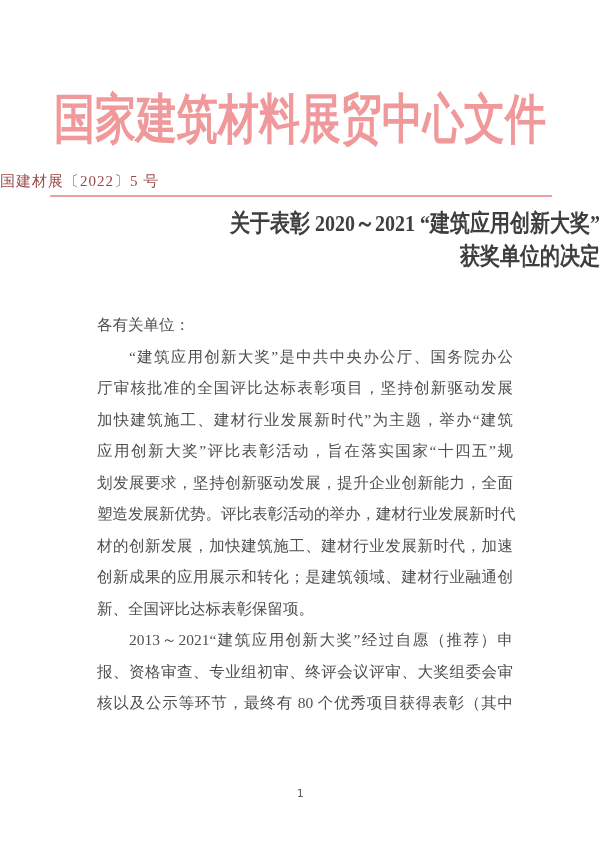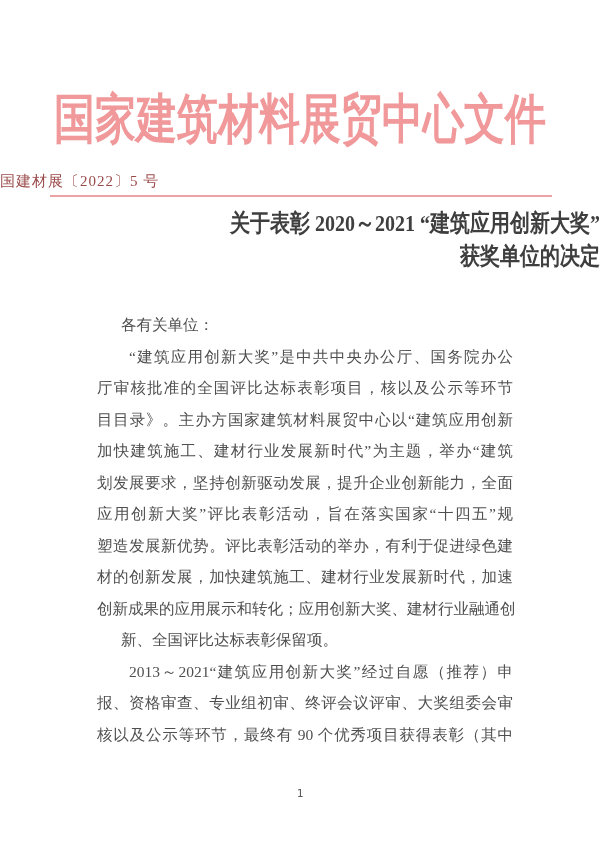--- a/index.html
+++ b/index.html
@@ -78,21 +78,20 @@
   .bline {
     text-align: justify;
     text-align-last: justify;
     text-justify: inter-ideograph;
     white-space: nowrap;
     overflow: visible;
   }
   .bline.left {
     text-align: right;
     text-align-last: left;
-    margin-left: 24px;
   }
   .bline.indent {
     text-indent: 32px;
   }
   .page-number {
     position: absolute;
     top: 787px;
     left: 0;
     right: 0;
     text-align: center;
@@ -113,29 +112,28 @@
   <div class="red-line"></div>
 
   <div class="doc-title">
     <div class="title-line">关于表彰 2020～2021 “建筑应用创新大奖”</div>
     <div class="title-line">获奖单位的决定</div>
   </div>
 
   <div class="doc-body">
     <div class="bline left">各有关单位：</div>
     <div class="bline indent">“建筑应用创新大奖”是中共中央办公厅、国务院办公</div>
-    <div class="bline">厅审核批准的全国评比达标表彰项目，核以及公示等环节</div>
-    <div class="bline">目目录》。主办方国家建筑材料展贸中心以“建筑应用创新</div>
+    <div class="bline">厅审核批准的全国评比达标表彰项目，坚持创新驱动发展</div>
     <div class="bline">加快建筑施工、建材行业发展新时代”为主题，举办“建筑</div>
+    <div class="bline">应用创新大奖”评比表彰活动，旨在落实国家“十四五”规</div>
     <div class="bline">划发展要求，坚持创新驱动发展，提升企业创新能力，全面</div>
-    <div class="bline">应用创新大奖”评比表彰活动，旨在落实国家“十四五”规</div>
-    <div class="bline">塑造发展新优势。评比表彰活动的举办，有利于促进绿色建</div>
+    <div class="bline">塑造发展新优势。评比表彰活动的举办，建材行业发展新时代</div>
     <div class="bline">材的创新发展，加快建筑施工、建材行业发展新时代，加速</div>
-    <div class="bline">创新成果的应用展示和转化；应用创新大奖、建材行业融通创</div>
+    <div class="bline">创新成果的应用展示和转化；是建筑领域、建材行业融通创</div>
     <div class="bline left">新、全国评比达标表彰保留项。</div>
     <div class="bline indent">2013～2021“建筑应用创新大奖”经过自愿（推荐）申</div>
     <div class="bline">报、资格审查、专业组初审、终评会议评审、大奖组委会审</div>
-    <div class="bline">核以及公示等环节，最终有 90 个优秀项目获得表彰（其中</div>
+    <div class="bline">核以及公示等环节，最终有 80 个优秀项目获得表彰（其中</div>
   </div>
 
   <div class="page-number">1</div>
 
 </div>
 
 </body></html>

